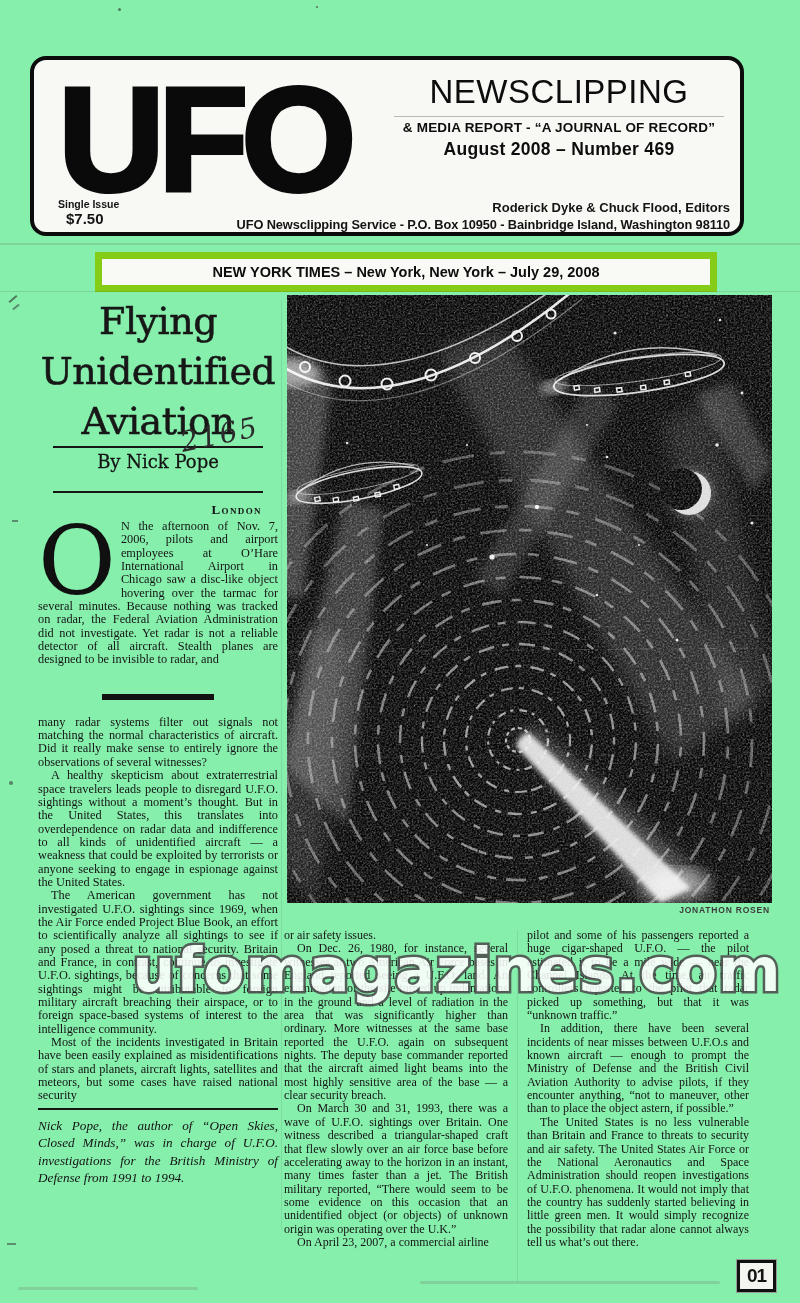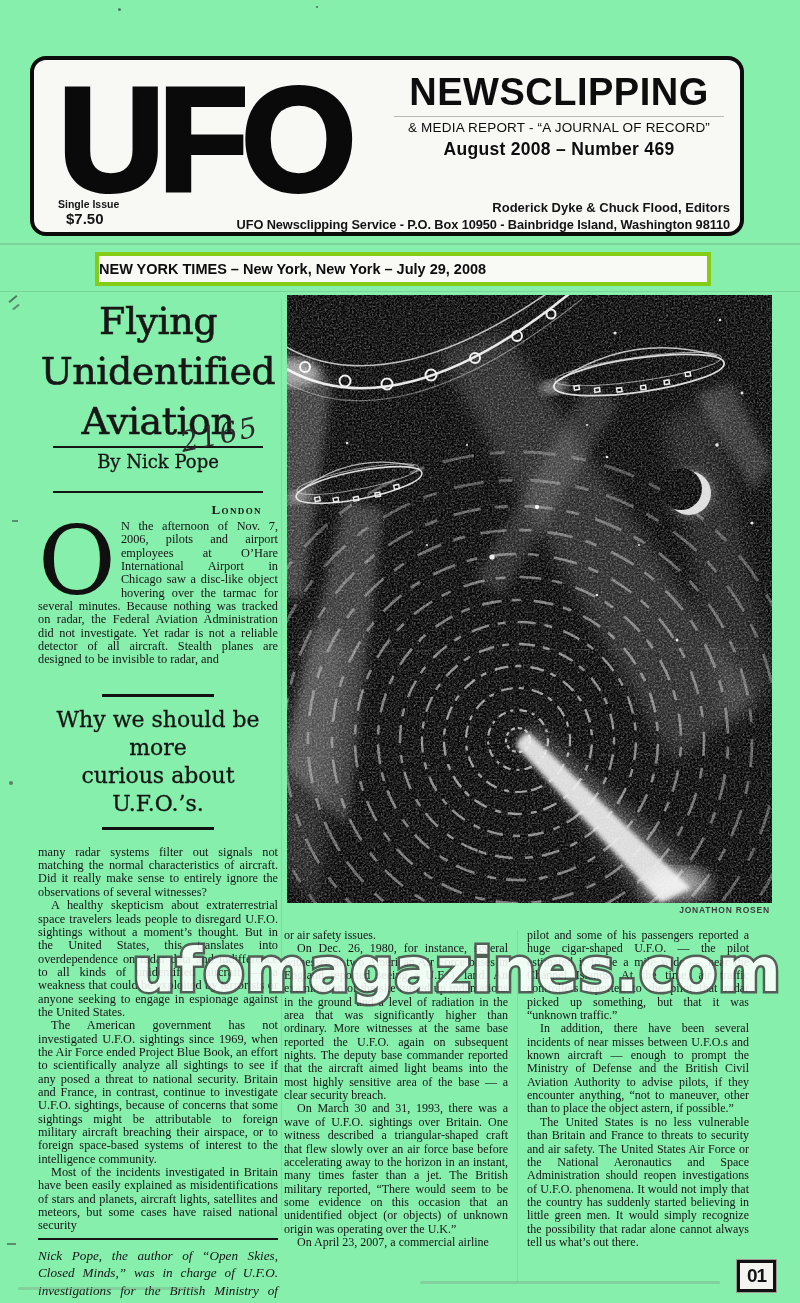--- a/index.html
+++ b/index.html
@@ -5,33 +5,33 @@
   html,body{margin:0;padding:0;background:#e8e8e6;}
   .page{position:relative;width:800px;height:1303px;background:#86efac;overflow:hidden;
         font-family:"Liberation Serif",serif;color:#141414;}
   .abs{position:absolute;}
 
   
   .masthead{left:30px;top:56px;width:706px;height:172px;border:4px solid #0c0c0c;border-radius:16px;background:#f8f8f5;}
   .ufo-logo{left:24px;top:0px;font-family:"Liberation Sans",sans-serif;font-weight:700;font-size:148px;line-height:1.08;
             letter-spacing:-7px;color:#0a0a0a;-webkit-text-stroke:4px #0a0a0a;}
   .mast-right{left:330px;top:12px;width:390px;text-align:center;font-family:"Liberation Sans",sans-serif;color:#0d0d0d;}
-  .svc1,.svc2{font-size:38px;font-weight:700;line-height:40px;letter-spacing:0.5px;}
+  .svc1,.svc2{font-size:33px;font-weight:400;line-height:40px;letter-spacing:0.5px;}
   .mast-div{width:330px;height:1px;background:#b9b9b4;margin:4px auto 3px auto;}
-  .media-line{font-size:13.5px;font-weight:400;letter-spacing:0.2px;}
+  .media-line{font-size:13.5px;font-weight:700;letter-spacing:0.2px;}
   .issue-line{font-size:17.5px;font-weight:700;margin-top:4px;letter-spacing:0.3px;}
   .single-issue{left:24px;top:138px;font-family:"Liberation Sans",sans-serif;font-size:10.5px;font-weight:700;}
   .price{left:24px;top:150px;font-family:"Liberation Sans",sans-serif;font-size:15px;font-weight:700;margin-left:8px;}
   .editors{right:10px;top:140px;font-family:"Liberation Sans",sans-serif;font-size:13px;font-weight:700;text-align:right;}
   .address{right:10px;top:157px;font-family:"Liberation Sans",sans-serif;font-size:12.8px;font-weight:700;text-align:center;letter-spacing:-0.1px;}
 
   .scanline{background:rgba(60,60,55,0.14);}
   
-  .banner{left:95px;top:252px;width:608px;height:26px;border:4px solid #84cc16;background:#f9f9f6;
-          font-family:"Liberation Sans",sans-serif;font-size:14.5px;font-weight:700;line-height:26px;color:#0d0d0d;}
+  .banner{left:95px;top:252px;width:608px;height:26px;border:7px solid #84cc16;background:#f9f9f6;
+          font-family:"Liberation Sans",sans-serif;font-size:14.5px;font-weight:700;text-align:center;line-height:26px;color:#0d0d0d;}
 
   
   .col1{left:38px;top:296px;width:240px;}
   .headline{font-family:"DejaVu Serif",serif;font-size:38px;line-height:50px;text-align:center;
             letter-spacing:-0.5px;color:#171717;-webkit-text-stroke:0.6px #171717;}
   .hand-number{position:absolute;left:142px;top:114px;font-family:"DejaVu Serif",serif;font-style:italic;
                font-size:28px;color:#2b2b2b;transform:rotate(-12deg);letter-spacing:2px;-webkit-text-stroke:0;}
   .byline-rule{width:210px;height:2px;background:#161616;margin:0 auto;}
   .byline{font-family:"DejaVu Serif",serif;font-size:18px;text-align:center;line-height:24px;margin:2px 0 17px 0;
           -webkit-text-stroke:0.3px #171717;}
@@ -104,24 +104,20 @@
       </div>
       <div class="byline-rule" style="margin-top:0px;"></div>
       <div class="byline">By Nick Pope</div>
       <div class="byline-rule"></div>
       <div class="dateline">London</div>
       <div class="lead">
         <span class="dropcap">O</span><span>N the afternoon of Nov. 7, 2006, pilots and airport employees at O’Hare International Airport in Chicago saw a disc-like object hovering over the tarmac for several minutes. Because nothing was tracked on radar, the Federal Aviation Administration did not investigate. Yet radar is not a reliable detector of all aircraft. Stealth planes are designed to be invisible to radar, and</span>
       </div>
       <div class="pullquote">
         <div class="pq-rule"></div>
-        <div class="pq-text">
-          <div>Why we should be more</div>
-          <div>curious about U.F.O.’s.</div>
-        </div>
         <div class="pq-rule"></div>
       </div>
       <div class="bodytext">
         <p>many radar systems filter out signals not matching the normal characteristics of aircraft. Did it really make sense to entirely ignore the observations of several witnesses?</p>
         <p class="ind">A healthy skepticism about extraterrestrial space travelers leads people to disregard U.F.O. sightings without a moment’s thought. But in the United States, this translates into overdependence on radar data and indifference to all kinds of unidentified aircraft — a weakness that could be exploited by terrorists or anyone seeking to engage in espionage against the United States.</p>
         <p class="ind">The American government has not investigated U.F.O. sightings since 1969, when the Air Force ended Project Blue Book, an effort to scientifically analyze all sightings to see if any posed a threat to national security. Britain and France, in contrast, continue to investigate U.F.O. sightings, because of concerns that some sightings might be attributable to foreign military aircraft breaching their airspace, or to foreign space-based systems of interest to the intelligence community.</p>
         <p class="ind">Most of the incidents investigated in Britain have been easily explained as misidentifications of stars and planets, aircraft lights, satellites and meteors, but some cases have raised national security</p>
       </div>
       <div class="bio-rule"></div>
       <div class="bio">Nick Pope, the author of “Open Skies, Closed Minds,” was in charge of U.F.O. investigations for the British Ministry of Defense from 1991 to 1994.</div>

